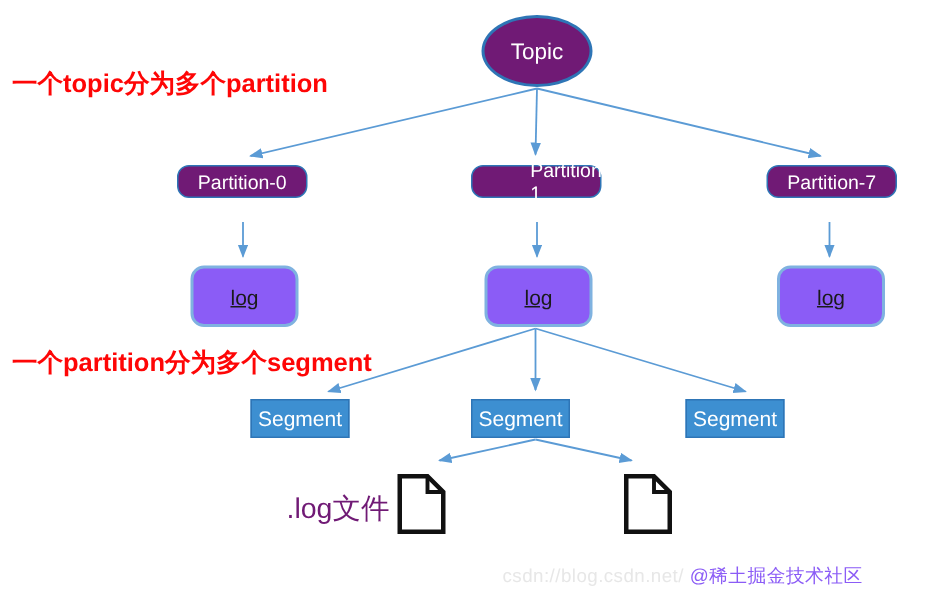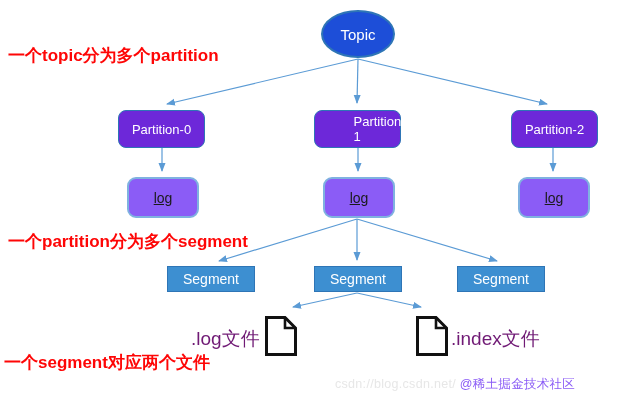--- a/index.html
+++ b/index.html
@@ -6,36 +6,36 @@
   .canvas{
     position:relative;width:631px;height:400px;background:#ffffff;overflow:hidden;
     font-family:"Liberation Sans",sans-serif;
   }
   .arrow-layer{position:absolute;left:0;top:0;width:631px;height:400px;pointer-events:none;}
 
   .node{position:absolute;display:flex;align-items:center;justify-content:center;box-sizing:border-box;}
 
   .topic{
     left:321px;top:10px;width:74px;height:48px;border-radius:50%;
-    background:#1d4ed8;border:2px solid #2e75b6;color:#ffffff;font-size:15px;
+    background:#701a75;border:2px solid #2e75b6;color:#ffffff;font-size:15px;
   }
   .partition{
-    width:87px;height:38px;border-radius:8px;background:#6d28d9;border:1px solid #2e75b6;
+    width:87px;height:22px;border-radius:8px;background:#701a75;border:1px solid #2e75b6;
     color:#ffffff;font-size:13px;
   }
   .p0{left:118px;top:110px;} .p1{left:314px;top:110px;padding-left:44px;} .p2{left:511px;top:110px;}
 
   .logbox{
     width:72px;height:41px;border-radius:9px;background:#8b5cf6;border:2px solid #7fb2e0;
     color:#1a1a1a;font-size:14px;text-decoration:underline;
   }
   .l0{left:127px;top:177px;} .l1{left:323px;top:177px;} .l2{left:518px;top:177px;}
 
   .segment{
-    width:88px;height:26px;background:#3d8fd1;border:1px solid #2e75b6;
+    width:66px;height:26px;background:#3d8fd1;border:1px solid #2e75b6;
     color:#ffffff;font-size:14px;text-align:right;
   }
   .s0{left:167px;top:266px;} .s1{left:314px;top:266px;} .s2{left:457px;top:266px;}
 
   .red-note{
     position:absolute;color:#fe0606;font-weight:bold;font-size:17px;white-space:nowrap;
   }
   .n1{left:8px;top:44px;} .n2{left:8px;top:230px;} .n3{left:4px;top:351px;}
 
   .file-icon{position:absolute;}
@@ -79,21 +79,21 @@
     <span>Topic</span>
   </div>
 
   <div class="node partition p0">
     <span>Partition-0</span>
   </div>
   <div class="node partition p1">
     <span>Partition-1</span>
   </div>
   <div class="node partition p2">
-    <span>Partition-2</span>
+    <span>Partition-7</span>
   </div>
 
   <div class="node logbox l0">
     <span>log</span>
   </div>
   <div class="node logbox l1">
     <span>log</span>
   </div>
   <div class="node logbox l2">
     <span>log</span>
@@ -104,32 +104,30 @@
   </div>
   <div class="node segment s1">
     <span>Segment</span>
   </div>
   <div class="node segment s2">
     <span>Segment</span>
   </div>
 
   <div class="red-note n2">一个partition分为多个segment</div>
   <div class="red-note n1">一个topic分为多个partition</div>
-  <div class="red-note n3">一个segment对应两个文件</div>
 
   <div class="file-label fl1">.log文件</div>
   <svg class="file-icon fi1" width="34" height="42" viewBox="0 0 34 42">
     <path d="M2.5,2.5 H21 L31.5,13 V39.5 H2.5 Z" fill="#ffffff" stroke="#111111" stroke-width="3" stroke-linejoin="miter"></path>
     <path d="M21,2.5 V13 H31.5" fill="none" stroke="#111111" stroke-width="2.6"></path>
   </svg>
 
   <svg class="file-icon fi2" width="34" height="42" viewBox="0 0 34 42">
     <path d="M2.5,2.5 H21 L31.5,13 V39.5 H2.5 Z" fill="#ffffff" stroke="#111111" stroke-width="3" stroke-linejoin="miter"></path>
     <path d="M21,2.5 V13 H31.5" fill="none" stroke="#111111" stroke-width="2.6"></path>
   </svg>
-  <div class="file-label fl2">.index文件</div>
 
   <div class="watermark">
     <span class="wm-url">csdn://blog.csdn.net/</span>
     <span class="wm-community">@稀土掘金技术社区</span>
   </div>
 
 </div>
 
 </body></html>

